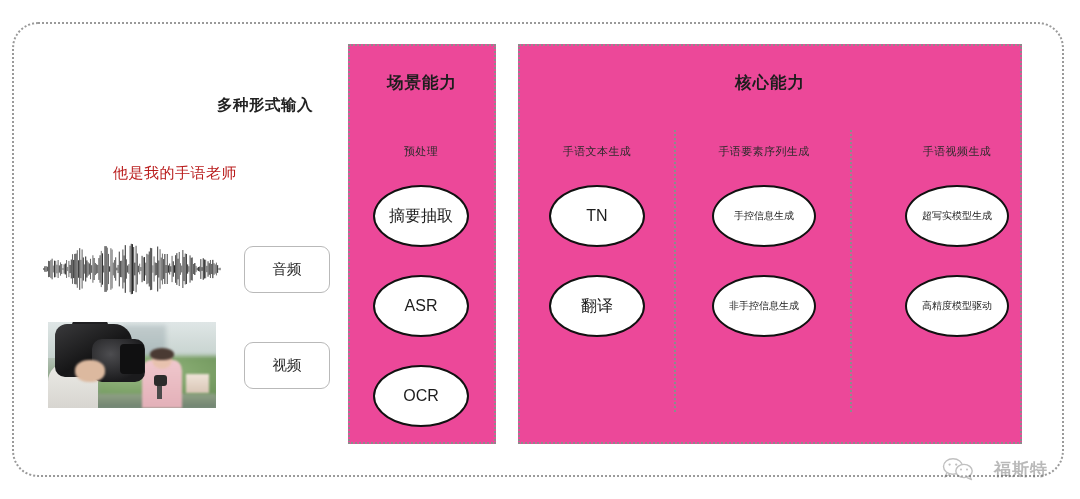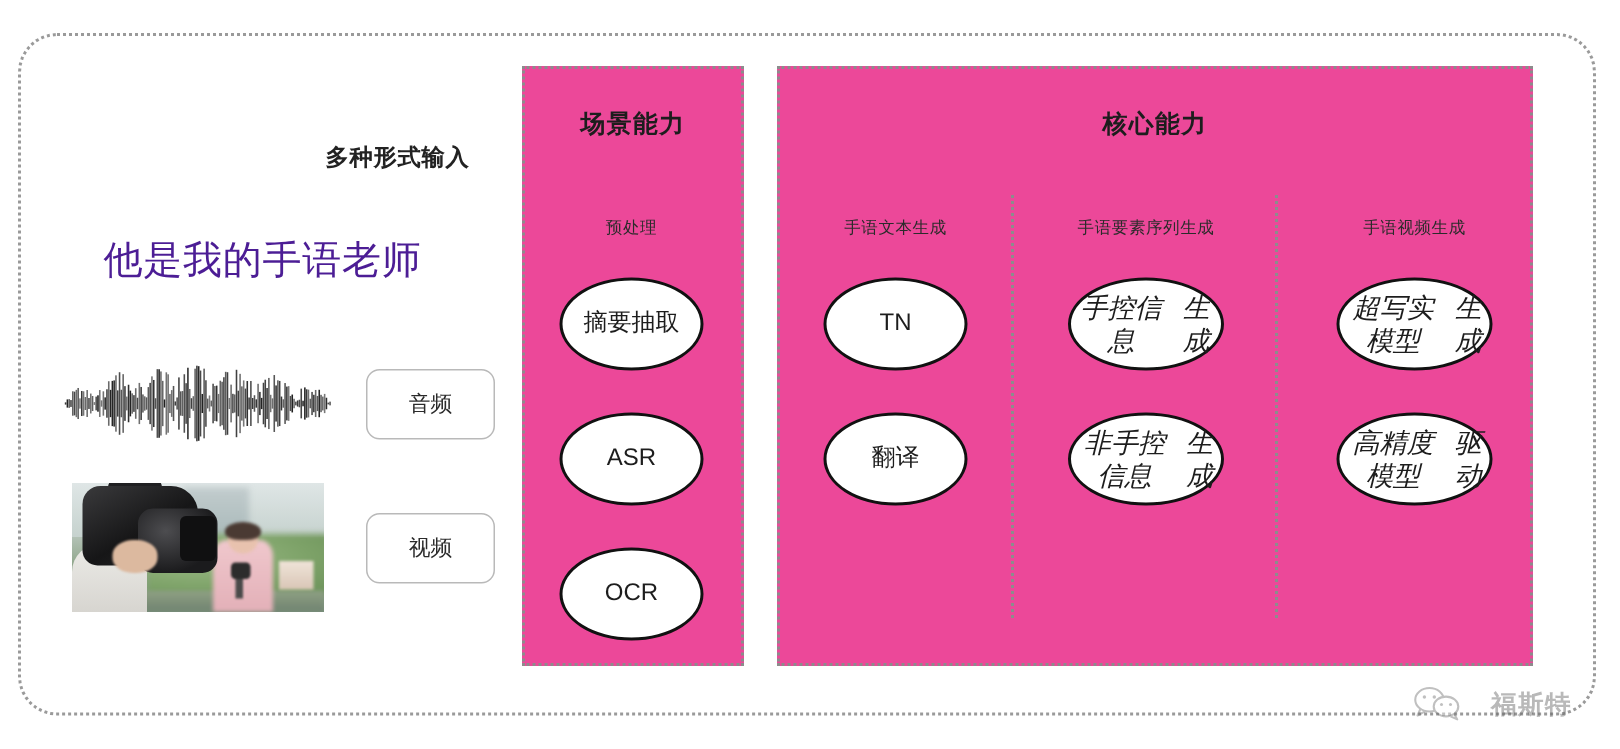--- a/index.html
+++ b/index.html
@@ -81,22 +81,22 @@
     align-items: center;
     justify-content: center;
     font-size: 14.5px;
     color: #2b2b2b;
     background: #fff;
     box-sizing: border-box;
   }
 
   
   #sample-text {
-    font-size: 26px;
-    color: #4c1d95;
+    font-size: 15px;
+    color: #b91c1c;
     letter-spacing: 0.5px;
     white-space: nowrap;
   }
 
   
   #sample-waveform {
     width: 180px;
     height: 62px;
     display: block;
   }
@@ -182,21 +182,21 @@
     position: absolute;
     top: 98px;
     width: 154px;
     display: flex;
     flex-direction: column;
     align-items: center;
   }
   #scene-column { left: -3px; width: 148px; }
   #core-column-1 { left: 0px; }
   #core-column-2 { left: 158px; width: 172px; }
-  #core-column-3 { left: 338px; width: 170px; }
+  #core-column-3 { left: 352px; width: 170px; }
 
   .column-heading {
     font-size: 11px;
     color: #2b2b2b;
     letter-spacing: 0.4px;
     margin-bottom: 26px;
     white-space: nowrap;
   }
 
   .ellipse-node {
@@ -209,21 +209,21 @@
     justify-content: center;
     text-align: center;
     font-size: 16px;
     line-height: 1.25;
     color: #1d1d1d;
     box-sizing: border-box;
     background: #fff;
     margin-bottom: 28px;
   }
   .ellipse-node.wide { width: 104px; }
-  .ellipse-node.two-line { font-size: 18px; font-style: italic; }
+  .ellipse-node.two-line { font-size: 10px; }
 
   
   #scene-column .ellipse-node { margin-bottom: 28px; }
 
   
   #watermark {
     position: absolute;
     right: 32px;
     bottom: 18px;
     display: flex;

